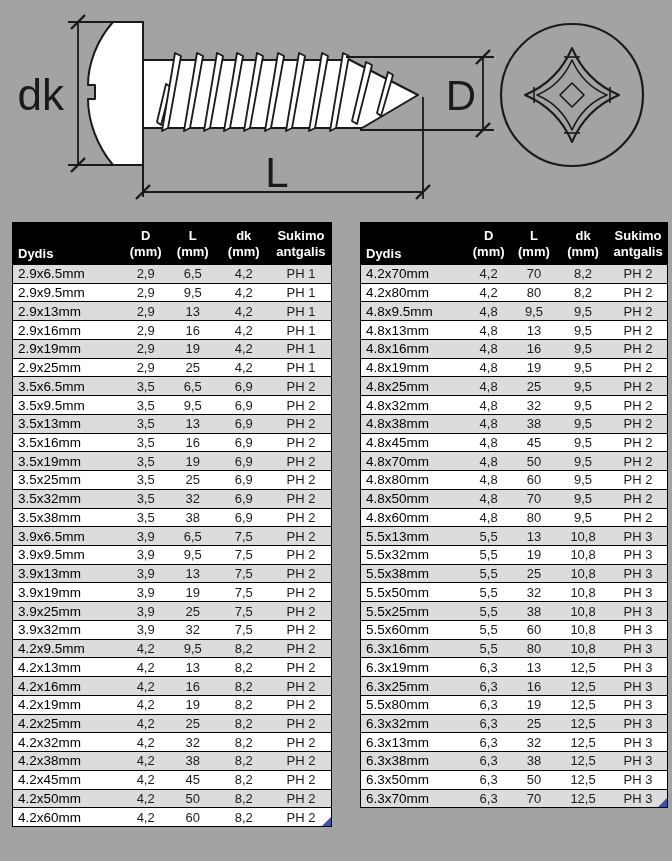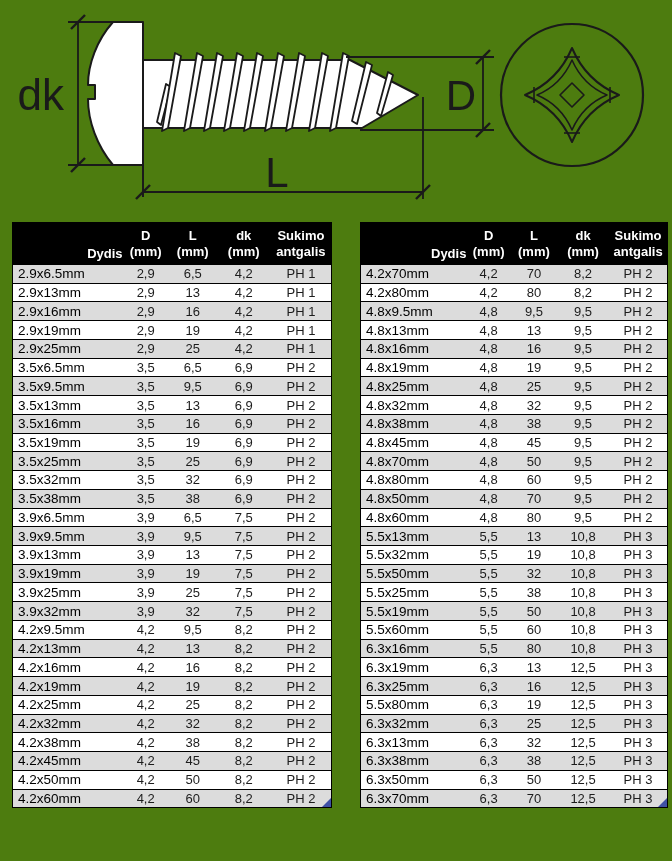--- a/index.html
+++ b/index.html
@@ -1,39 +1,39 @@
 <!DOCTYPE html>
 <html><head>
 <meta charset="utf-8">
 <style>
   html,body{margin:0;padding:0;}
   body{
     width:672px;height:861px;position:relative;overflow:hidden;
     background:#ffffff;
     font-family:"Liberation Sans", sans-serif;
   }
-  .canvas{position:absolute;inset:0;background:#4d7c0f;}
+  .canvas{position:absolute;inset:0;background:#a3a3a3;}
   svg.drawing{position:absolute;top:0;left:0;}
 
   .spec-table-wrap{position:absolute;top:222px;}
   .spec-table-wrap.left{left:12px;width:320px;}
   .spec-table-wrap.right{left:360px;width:308px;}
 
   table.spec{
     width:100%;border-collapse:collapse;table-layout:fixed;
     border:1px solid #000;
   }
   col.c1{width:34.5%;} col.c2{width:14.5%;} col.c3{width:15%;}
   col.c4{width:17%;} col.c5{width:19%;}
 
   thead th{
     background:#000000;color:#ffffff;font-weight:bold;font-size:13px;
     height:38px;padding:0;vertical-align:middle;text-align:center;
   }
-  thead th.c-size{text-align:right;vertical-align:bottom;padding:0 0 3px 5px;}
+  thead th.c-size{text-align:left;vertical-align:bottom;padding:0 0 3px 5px;}
   thead th .hl{line-height:16px;text-align:center;}
 
   tbody td{
     height:17.74px;font-size:13px;color:#1c1c1c;text-align:center;
     padding:0;border-top:1px solid #000;white-space:nowrap;overflow:hidden;
   }
   tbody td:first-child{text-align:left;padding-left:5px;color:#000;font-size:13.5px;}
   tbody tr:nth-child(odd){background:#dcdcdc;}
   tbody tr:nth-child(even){background:#ffffff;}
 
@@ -148,20 +148,27 @@
       </thead>
       <tbody>
           <tr>
             <td>2.9x6.5mm</td>
             <td>2,9</td>
             <td>6,5</td>
             <td>4,2</td>
             <td>PH 1</td>
           </tr>
           <tr>
+            <td>2.9x9.5mm</td>
+            <td>2,9</td>
+            <td>9,5</td>
+            <td>4,2</td>
+            <td>PH 1</td>
+          </tr>
+          <tr>
             <td>2.9x13mm</td>
             <td>2,9</td>
             <td>13</td>
             <td>4,2</td>
             <td>PH 1</td>
           </tr>
           <tr>
             <td>2.9x16mm</td>
             <td>2,9</td>
             <td>16</td>
@@ -492,41 +499,41 @@
             <td>PH 3</td>
           </tr>
           <tr>
             <td>5.5x32mm</td>
             <td>5,5</td>
             <td>19</td>
             <td>10,8</td>
             <td>PH 3</td>
           </tr>
           <tr>
+            <td>5.5x38mm</td>
+            <td>5,5</td>
+            <td>25</td>
+            <td>10,8</td>
+            <td>PH 3</td>
+          </tr>
+          <tr>
             <td>5.5x50mm</td>
             <td>5,5</td>
             <td>32</td>
             <td>10,8</td>
             <td>PH 3</td>
           </tr>
           <tr>
             <td>5.5x25mm</td>
             <td>5,5</td>
             <td>38</td>
             <td>10,8</td>
             <td>PH 3</td>
           </tr>
           <tr>
-            <td>5.5x19mm</td>
-            <td>5,5</td>
-            <td>50</td>
-            <td>10,8</td>
-            <td>PH 3</td>
-          </tr>
-          <tr>
             <td>5.5x60mm</td>
             <td>5,5</td>
             <td>60</td>
             <td>10,8</td>
             <td>PH 3</td>
           </tr>
           <tr>
             <td>6.3x16mm</td>
             <td>5,5</td>
             <td>80</td>

